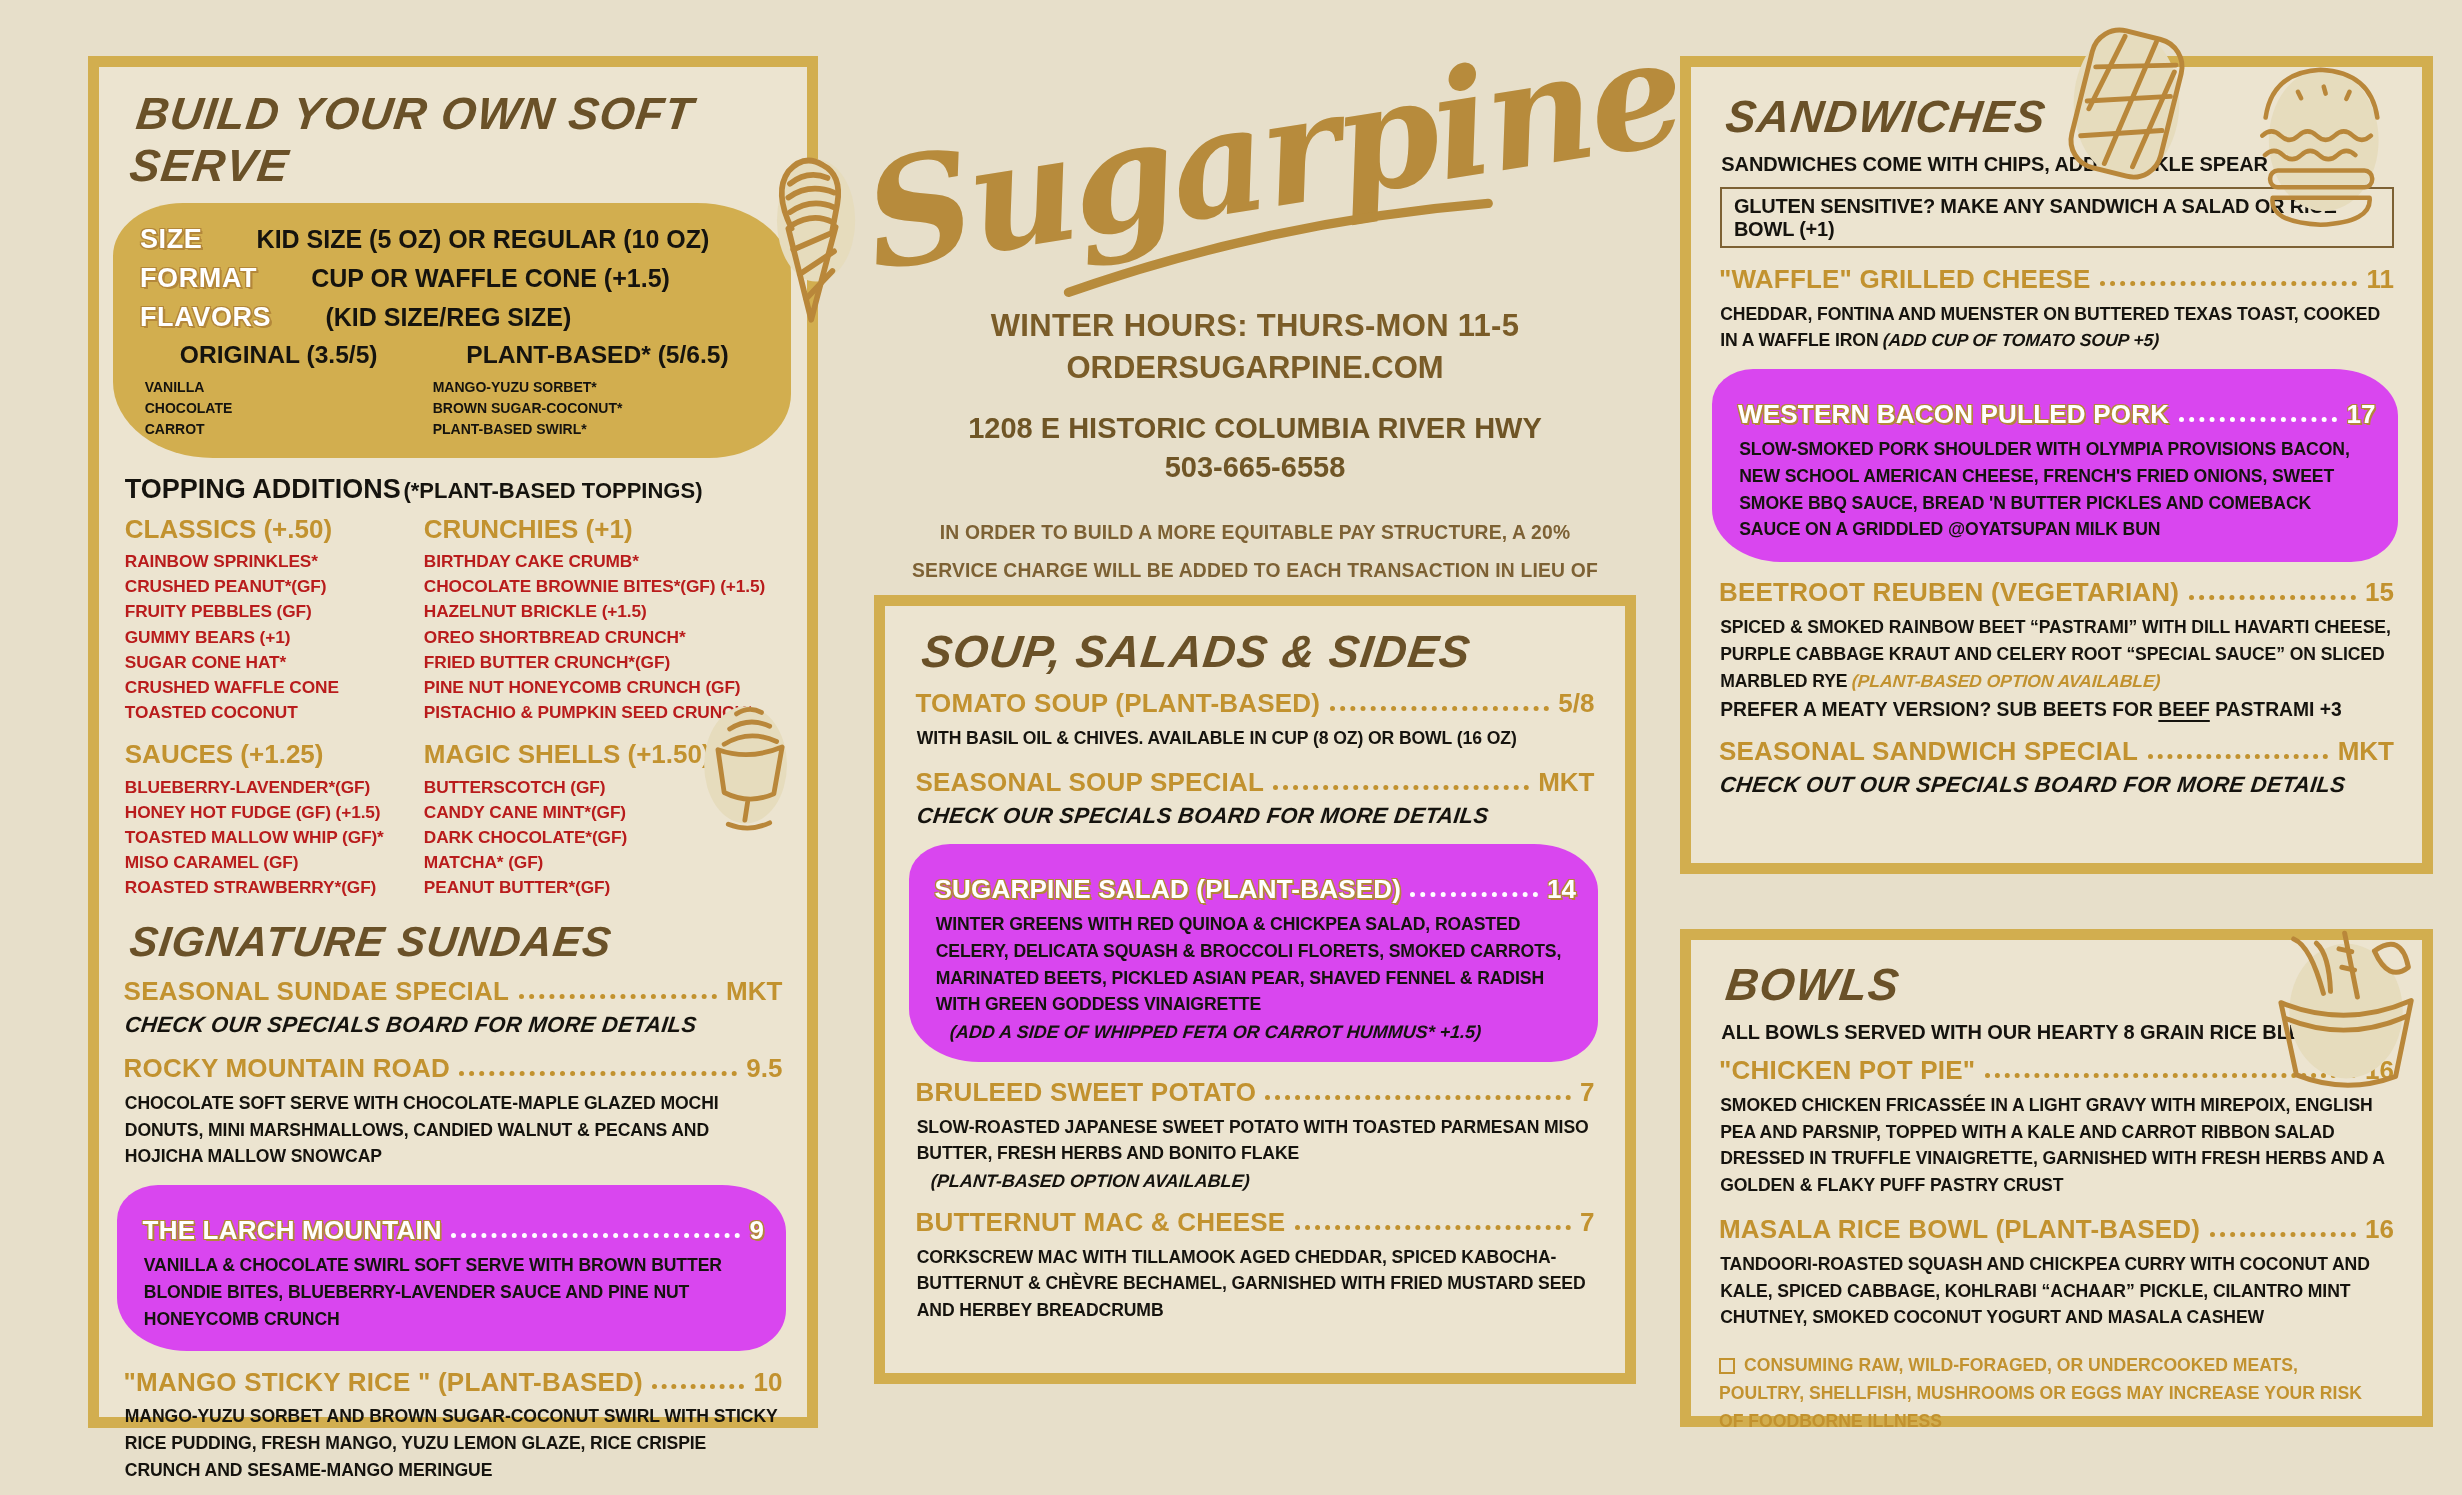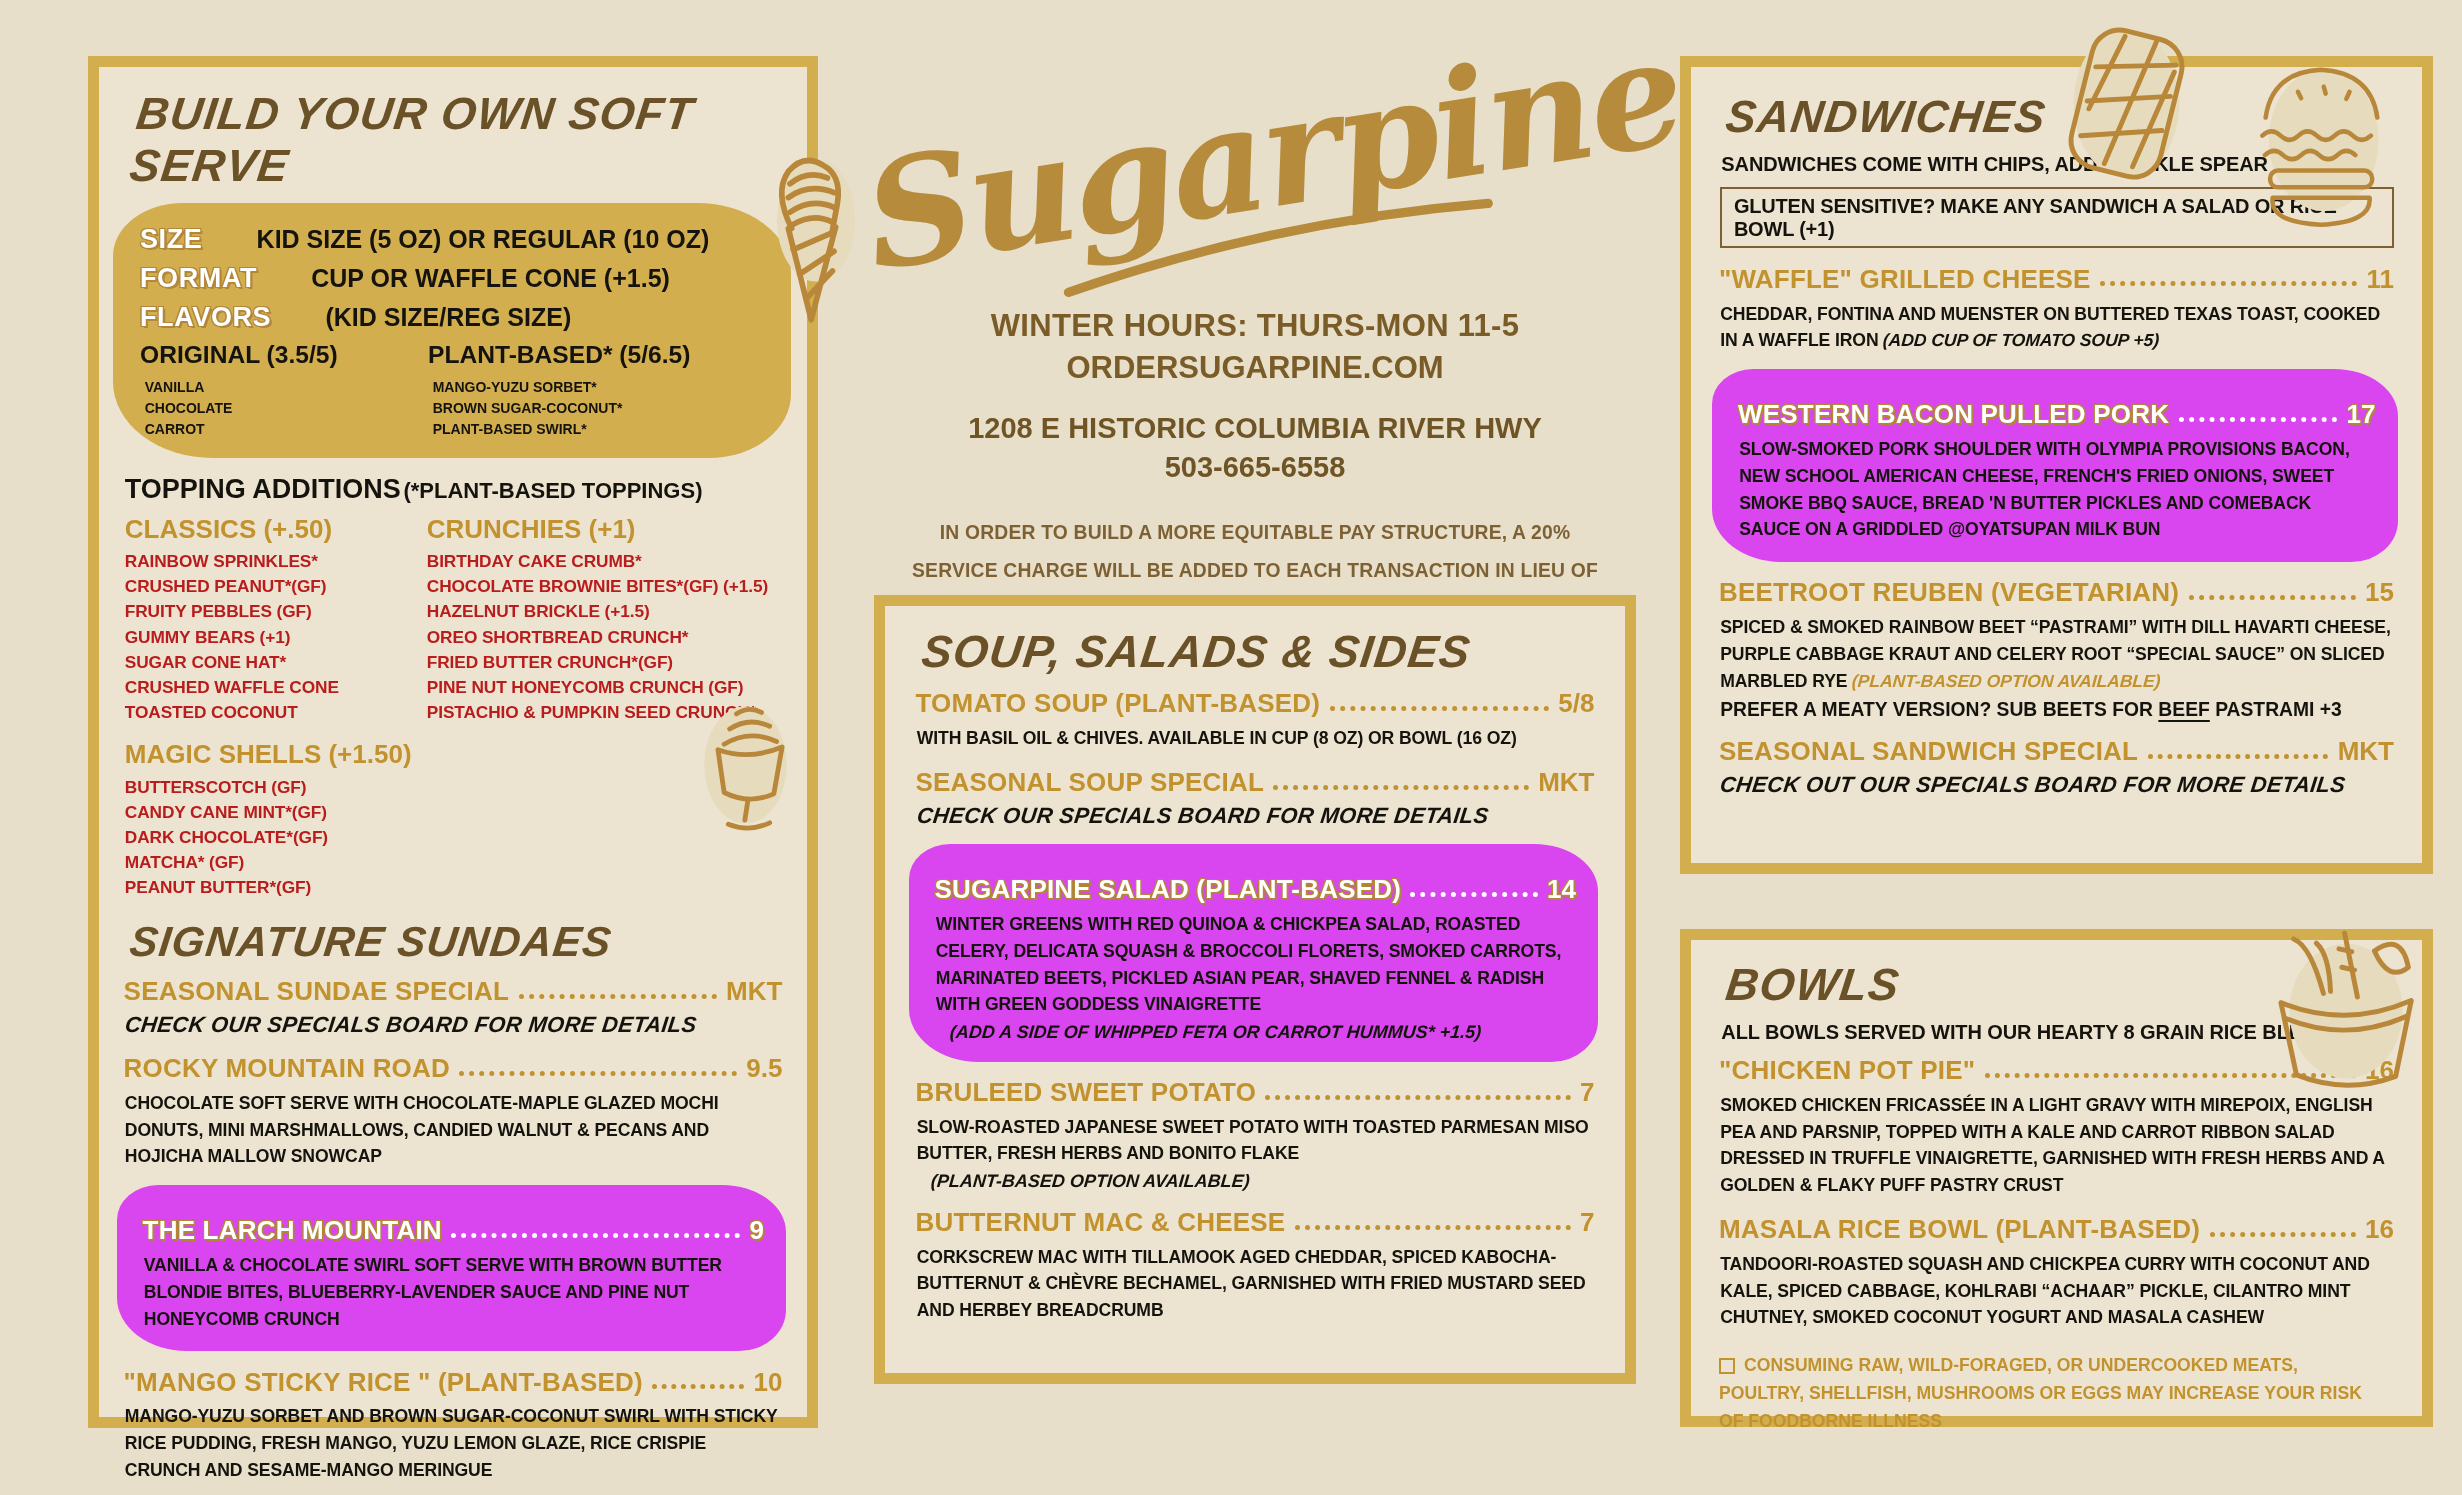--- a/index.html
+++ b/index.html
@@ -16,21 +16,21 @@
   .script-title.small{font-size:42px;}
 
   
   .blob{background:#d2ae4f;border-radius:70px 94px 82px 100px / 53px 70px 64px 76px;}
   .builder-blob{margin:2.3px -8.2px 0 -10.6px;padding:21px 23.5px 17.6px 27px;}
   .builder-row{display:flex;align-items:baseline;margin-bottom:8.2px;}
   .chip{color:#fff;font-weight:800;font-size:27px;letter-spacing:0.6px;margin-right:15.2px;white-space:nowrap;
         text-shadow:2.3px 2.3px 0 #b3873a,-1.2px -1.2px 0 #b3873a,1.2px -1.2px 0 #b3873a,-1.2px 1.2px 0 #b3873a,1.2px 1.2px 0 #b3873a;}
   .builder-text{font-weight:800;font-size:25px;letter-spacing:0;color:#15130e;margin-left:39px;}
   .flavor-cols{display:grid;grid-template-columns:0.9fr 1.1fr;column-gap:10.6px;margin-top:5.9px;}
-  .flavor-heading{font-weight:800;font-size:24.6px;color:#15130e;margin-bottom:8.2px;white-space:nowrap;}
+  .flavor-heading{font-weight:800;font-size:24.6px;color:#15130e;margin-bottom:8.2px;white-space:nowrap;text-align:center;}
   .flavor-list{list-style:none;margin:0;padding:0 0 0 4.7px;}
   .flavor-list li{font-weight:800;font-size:14px;line-height:1.5;color:#15130e;}
 
   .toppings-head{margin:16.4px 0 8.2px 1.2px;font-weight:800;color:#15130e;}
   .toppings-title{font-size:27px;}
   .toppings-note{font-size:22px;font-weight:800;}
   .topping-groups{display:grid;grid-template-columns:0.95fr 1.2fr;column-gap:15.2px;row-gap:14px;margin-left:1.2px;}
   .group-heading{color:#c2922f;font-weight:800;font-size:26px;margin-bottom:4.7px;white-space:nowrap;}
   .topping-items{list-style:none;margin:0;padding:0;}
   .topping-items li{font-weight:700;font-size:17.3px;line-height:1.45;letter-spacing:-0.1px;color:#b91c1c;white-space:nowrap;}
@@ -164,20 +164,31 @@
           <li>BIRTHDAY CAKE CRUMB*</li>
             <li>CHOCOLATE BROWNIE BITES*(GF) (+1.5)</li>
             <li>HAZELNUT BRICKLE (+1.5)</li>
             <li>OREO SHORTBREAD CRUNCH*</li>
             <li>FRIED BUTTER CRUNCH*(GF)</li>
             <li>PINE NUT HONEYCOMB CRUNCH (GF)</li>
             <li>PISTACHIO &amp; PUMPKIN SEED CRUNCH*</li>
           </ul>
         </div>
 
+        <div class="topping-group">
+          <div class="group-heading">SAUCES (+1.25)</div>
+          <ul class="topping-items">
+
+          <li>BLUEBERRY-LAVENDER*(GF)</li>
+            <li>HONEY HOT FUDGE (GF) (+1.5)</li>
+            <li>TOASTED MALLOW WHIP (GF)*</li>
+            <li>MISO CARAMEL (GF)</li>
+            <li>ROASTED STRAWBERRY*(GF)</li>
+          </ul>
+        </div>
 
         <div class="topping-group">
           <div class="group-heading">MAGIC SHELLS (+1.50)</div>
           <ul class="topping-items">
 
           <li>BUTTERSCOTCH (GF)</li>
             <li>CANDY CANE MINT*(GF)</li>
             <li>DARK CHOCOLATE*(GF)</li>
             <li>MATCHA* (GF)</li>
             <li>PEANUT BUTTER*(GF)</li>

